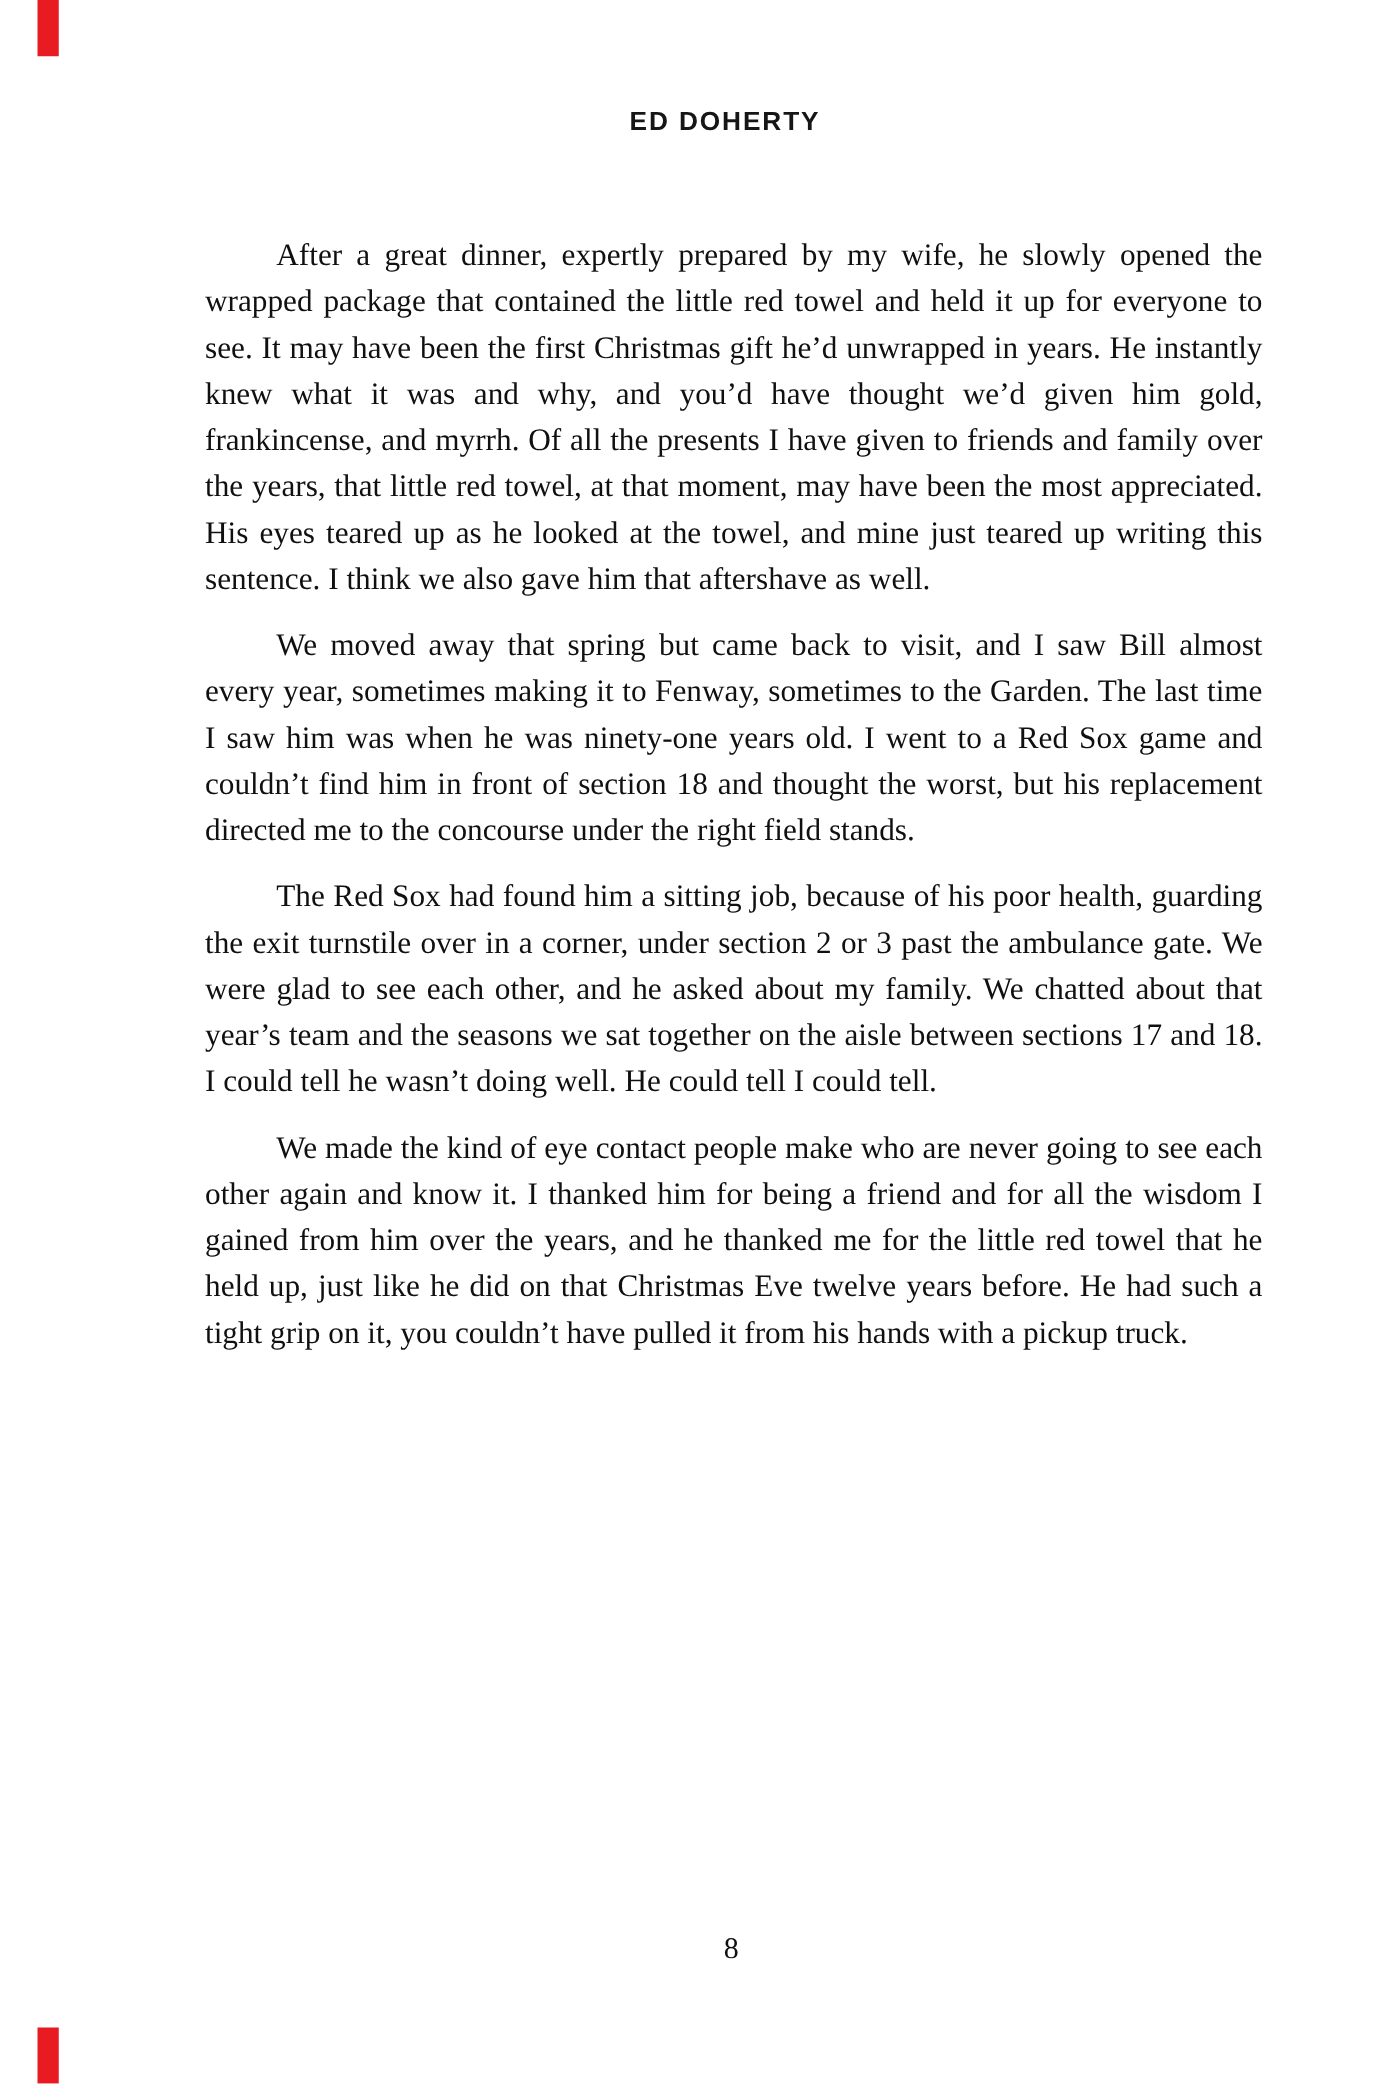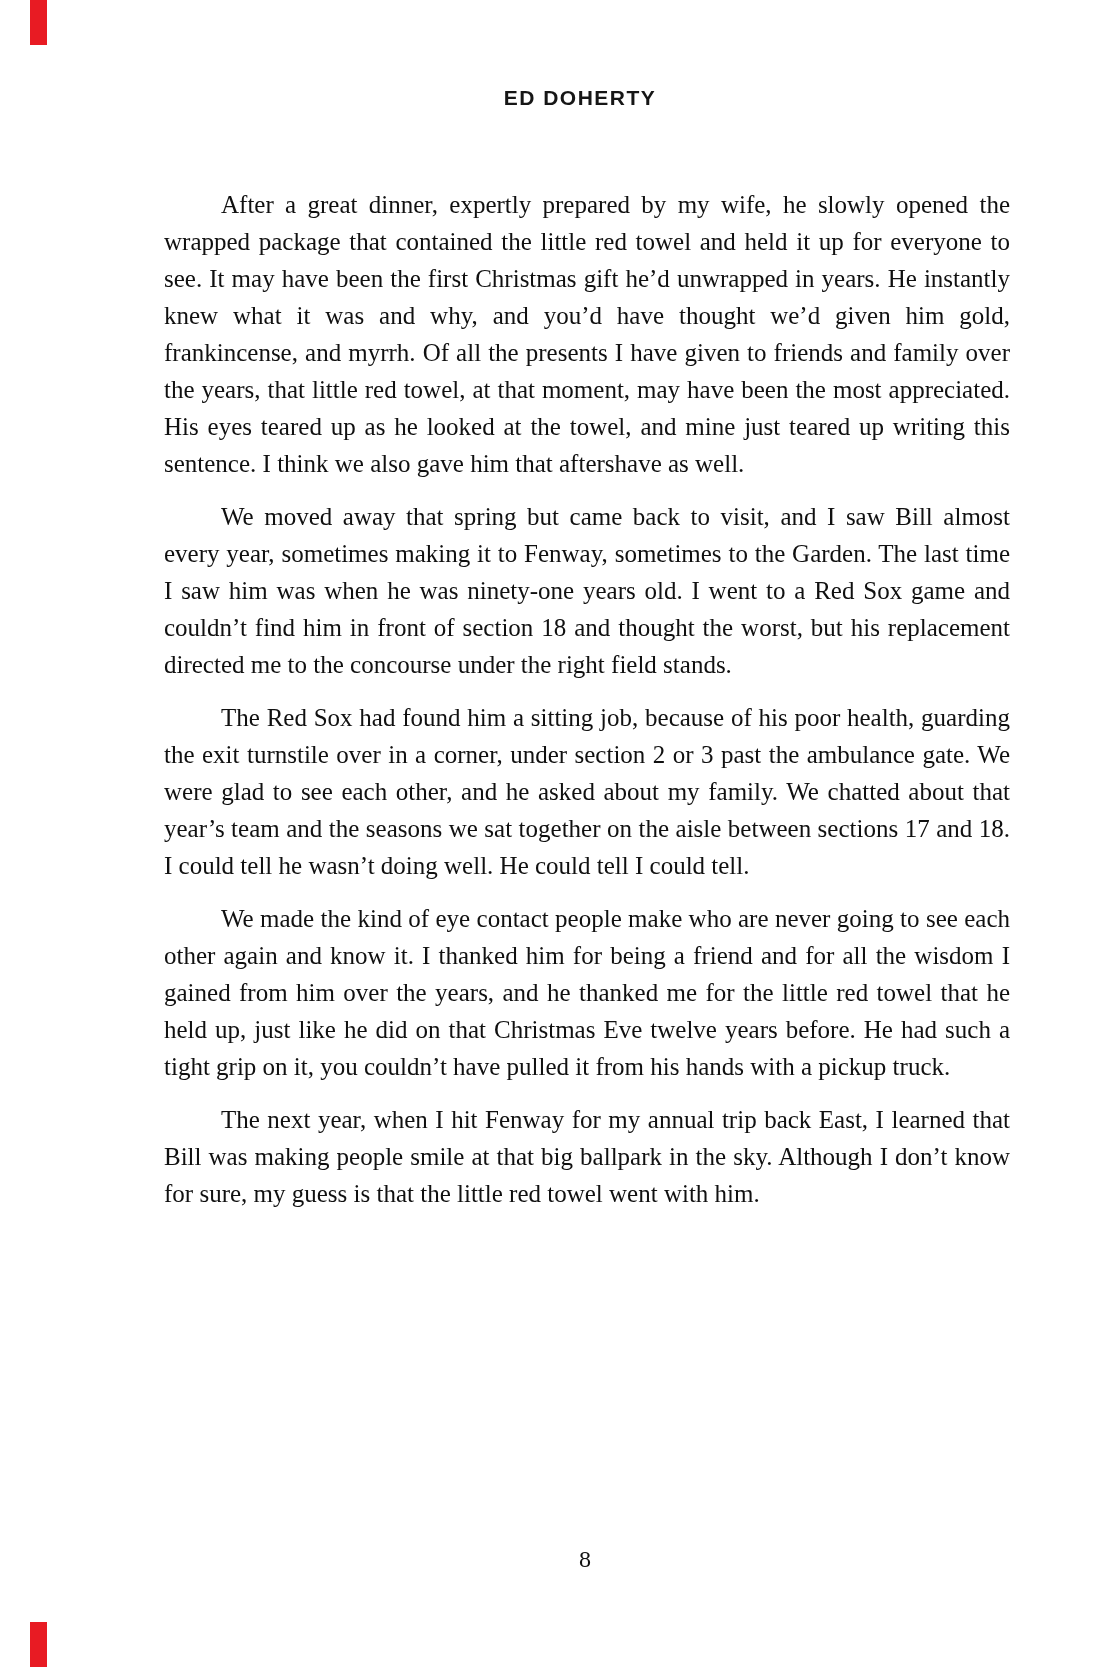--- a/index.html
+++ b/index.html
@@ -73,18 +73,17 @@
 
   <div class="edge-marker bottom" style="background-color: rgb(232, 27, 35);"></div>
 
   <header class="running-head">ED DOHERTY</header>
 
   <main class="body-text">
     <p>After a great dinner, expertly prepared by my wife, he slowly opened the wrapped package that contained the little red towel and held it up for everyone to see. It may have been the first Christmas gift he’d unwrapped in years. He instantly knew what it was and why, and you’d have thought we’d given him gold, frankincense, and myrrh. Of all the presents I have given to friends and family over the years, that little red towel, at that moment, may have been the most appreciated. His eyes teared up as he looked at the towel, and mine just teared up writing this sentence. I think we also gave him that aftershave as well.</p>
     <p>We moved away that spring but came back to visit, and I saw Bill almost every year, sometimes making it to Fenway, sometimes to the Garden. The last time I saw him was when he was ninety-one years old. I went to a Red Sox game and couldn’t find him in front of section 18 and thought the worst, but his replacement directed me to the concourse under the right field stands.</p>
     <p>The Red Sox had found him a sitting job, because of his poor health, guarding the exit turnstile over in a corner, under section 2 or 3 past the ambulance gate. We were glad to see each other, and he asked about my family. We chatted about that year’s team and the seasons we sat together on the aisle between sections 17 and 18. I could tell he wasn’t doing well. He could tell I could tell.</p>
     <p>We made the kind of eye contact people make who are never going to see each other again and know it. I thanked him for being a friend and for all the wisdom I gained from him over the years, and he thanked me for the little red towel that he held up, just like he did on that Christmas Eve twelve years before. He had such a tight grip on it, you couldn’t have pulled it from his hands with a pickup truck.</p>
-    <p>The next year, when I hit Fenway for my annual trip back East, I learned that Bill was making people smile at that big ballpark in the sky. Although I don’t know for sure, my guess is that the little red towel went with him.</p>
   </main>
 
   <footer class="folio">8</footer>
 
 </div>
 
 </body></html>

